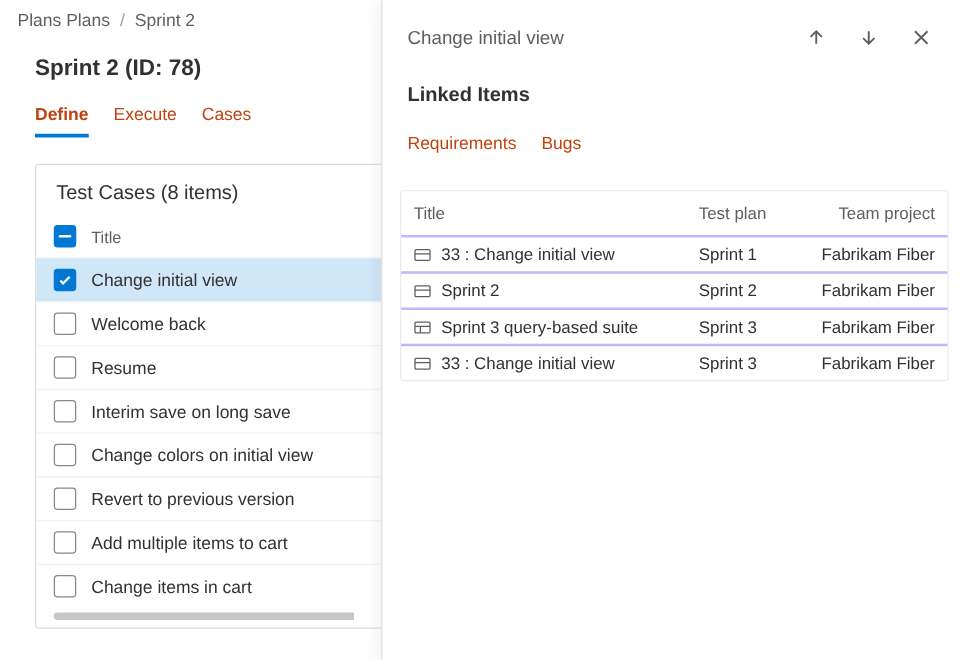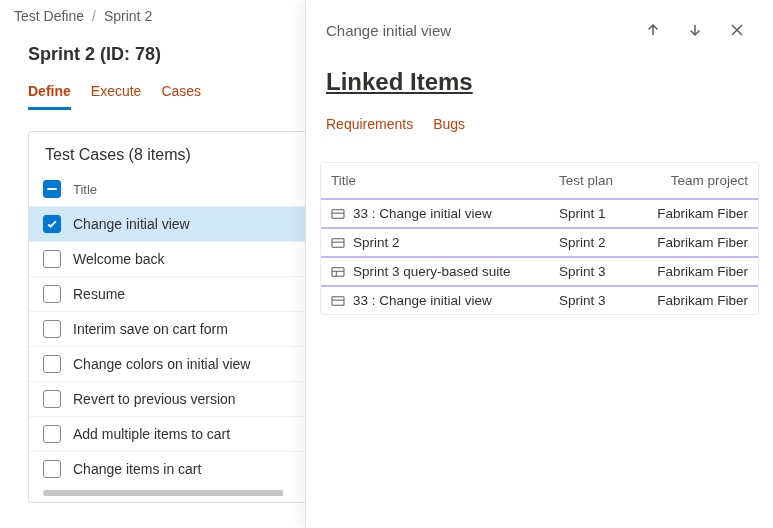--- a/index.html
+++ b/index.html
@@ -108,24 +108,23 @@
   .panel-head .title { flex: 1; font-size: 15px; }
   .icon-btn {
     width: 32px; height: 32px;
     display: flex; align-items: center; justify-content: center;
     cursor: pointer; border-radius: 2px;
     color: #605e5c;
   }
   .icon-btn svg { width: 16px; height: 16px; stroke: currentColor; stroke-width: 1.5; fill: none; }
 
   .panel-section-title {
-    font-size: 24px;
+    font-size: 16px;
     font-weight: 600;
     padding: 18px 20px 6px;
-    text-decoration: underline;
   }
   .panel-tabs {
     display: flex;
     gap: 20px;
     padding: 10px 20px 0;
   }
   .panel-tabs .tab { font-size: 14px; }
 
   .panel-table {
     margin: 22px 14px 0;
@@ -148,21 +147,21 @@
   .pt-col-plan { flex: 0 0 86px; }
   .pt-col-team { flex: 1; text-align: right; }
   .suite-icon { width: 14px; height: 12px; flex: 0 0 14px; }
   .suite-icon svg { width: 14px; height: 12px; stroke: #605e5c; stroke-width: 1.2; fill: none; }
 </style>
 </head>
 <body>
 
 <div class="main-area">
   <div class="breadcrumb" data-interactable="false">
-    <span data-interactable="true">Test Define</span>
+    <span data-interactable="true">Plans Plans</span>
     <span class="sep" data-interactable="false">/</span>
     <span data-interactable="true">Sprint 2</span>
   </div>
 
   <div class="page-title" data-interactable="false">Sprint 2 (ID: 78)</div>
 
   <div class="tabs" data-interactable="false" id="main-tabs">
       <div class="tab active" data-interactable="true">Define</div>
       <div class="tab" data-interactable="true">Execute</div>
       <div class="tab" data-interactable="true">Cases</div>
@@ -188,21 +187,21 @@
         <div class="list-row" data-interactable="true">
           <div class="chk" data-interactable="true"></div>
           <span data-interactable="false">Welcome back</span>
         </div>
         <div class="list-row" data-interactable="true">
           <div class="chk" data-interactable="true"></div>
           <span data-interactable="false">Resume</span>
         </div>
         <div class="list-row" data-interactable="true">
           <div class="chk" data-interactable="true"></div>
-          <span data-interactable="false">Interim save on cart form</span>
+          <span data-interactable="false">Interim save on long save</span>
         </div>
         <div class="list-row" data-interactable="true">
           <div class="chk" data-interactable="true"></div>
           <span data-interactable="false">Change colors on initial view</span>
         </div>
         <div class="list-row" data-interactable="true">
           <div class="chk" data-interactable="true"></div>
           <span data-interactable="false">Revert to previous version</span>
         </div>
         <div class="list-row" data-interactable="true">

